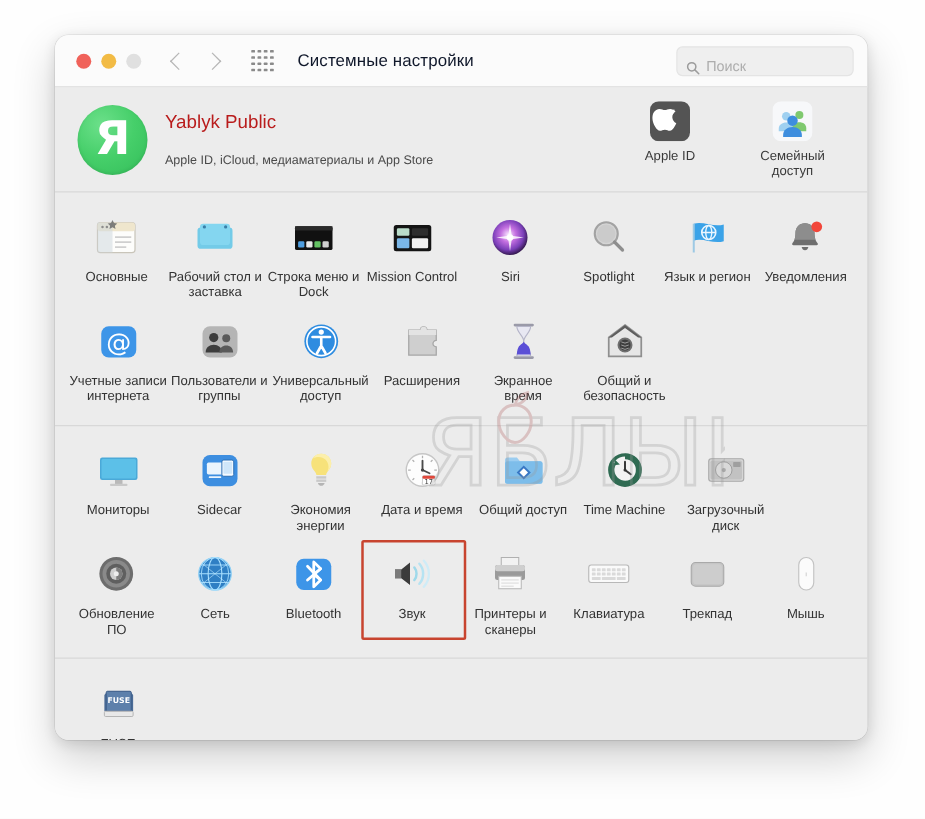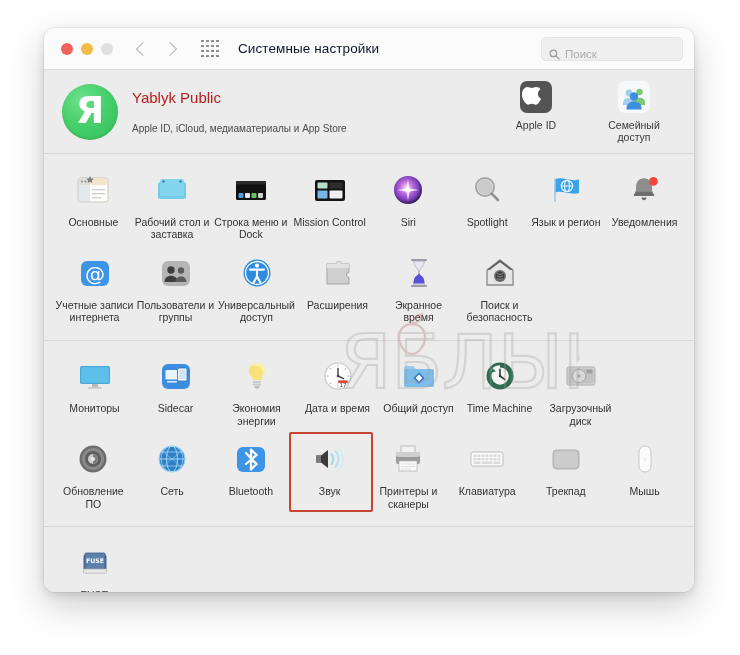--- a/index.html
+++ b/index.html
@@ -359,21 +359,21 @@
           <div class="cell">
             <div class="ic">
               <svg width="40" height="40" viewBox="0 0 40 40">
                 <path d="M20 7 L33 17 L33 32 L7 32 L7 17 Z" fill="#e6e6e6" stroke="#8f8f8f" stroke-width="1.4"></path>
                 <path d="M20 7 L33 17 L30.5 17 L20 9.3 L9.5 17 L7 17 Z" fill="#5e5e5e"></path>
                 <circle cx="20" cy="23" r="6" fill="#6f6f6f"></circle>
                 <circle cx="20" cy="23" r="4.4" fill="#3e3e3e"></circle>
                 <path d="M17 20.5 Q20 22.5 23 20.5 M17 23 Q20 25 23 23 M17 25.5 Q20 27.5 23 25.5" stroke="#9d9d9d" stroke-width=".8" fill="none"></path>
               </svg>
             </div>
-            <div class="lbl">Поиск и безопасность</div>
+            <div class="lbl">Общий и безопасность</div>
           </div>
         </div>
       </div>
 
       <div class="divider"></div>
 
       <div class="section">
         <div class="row">
 
           <div class="cell">

